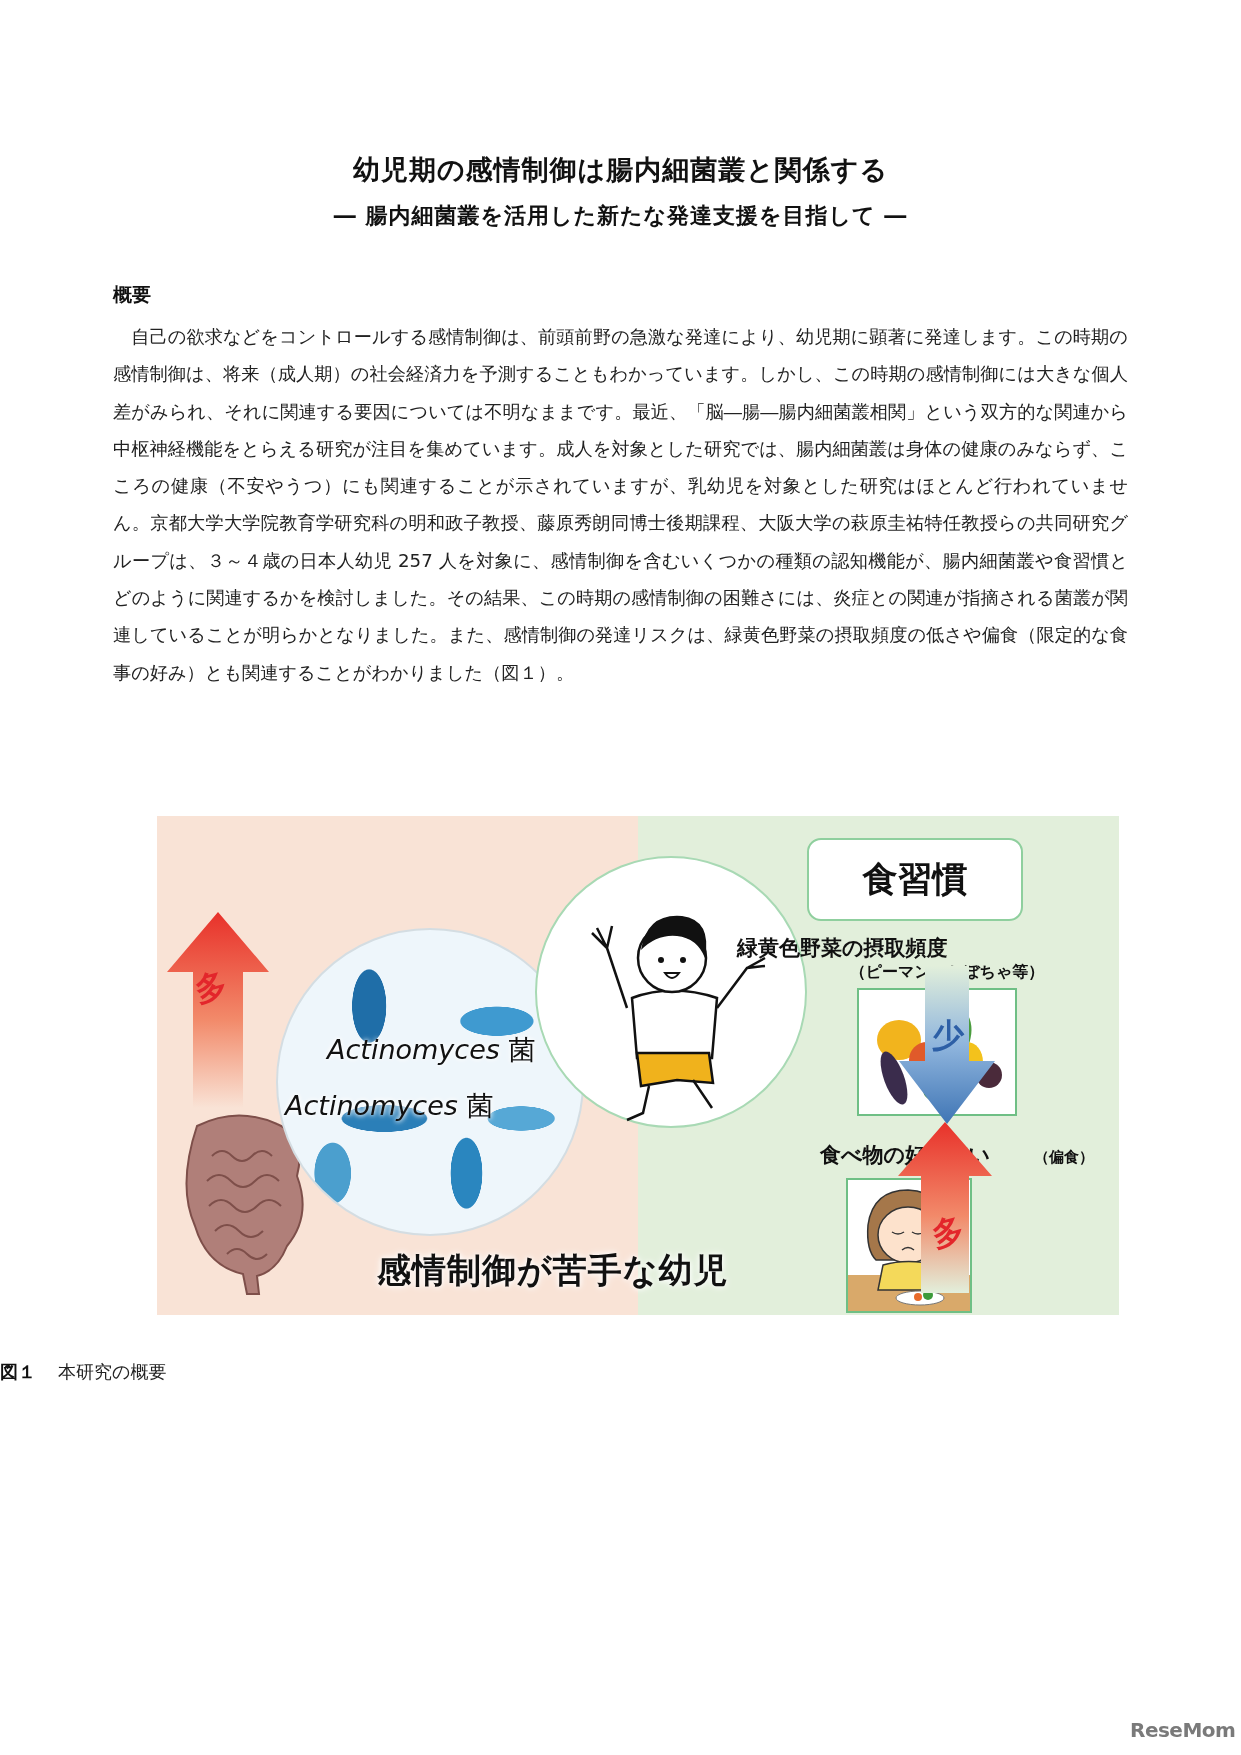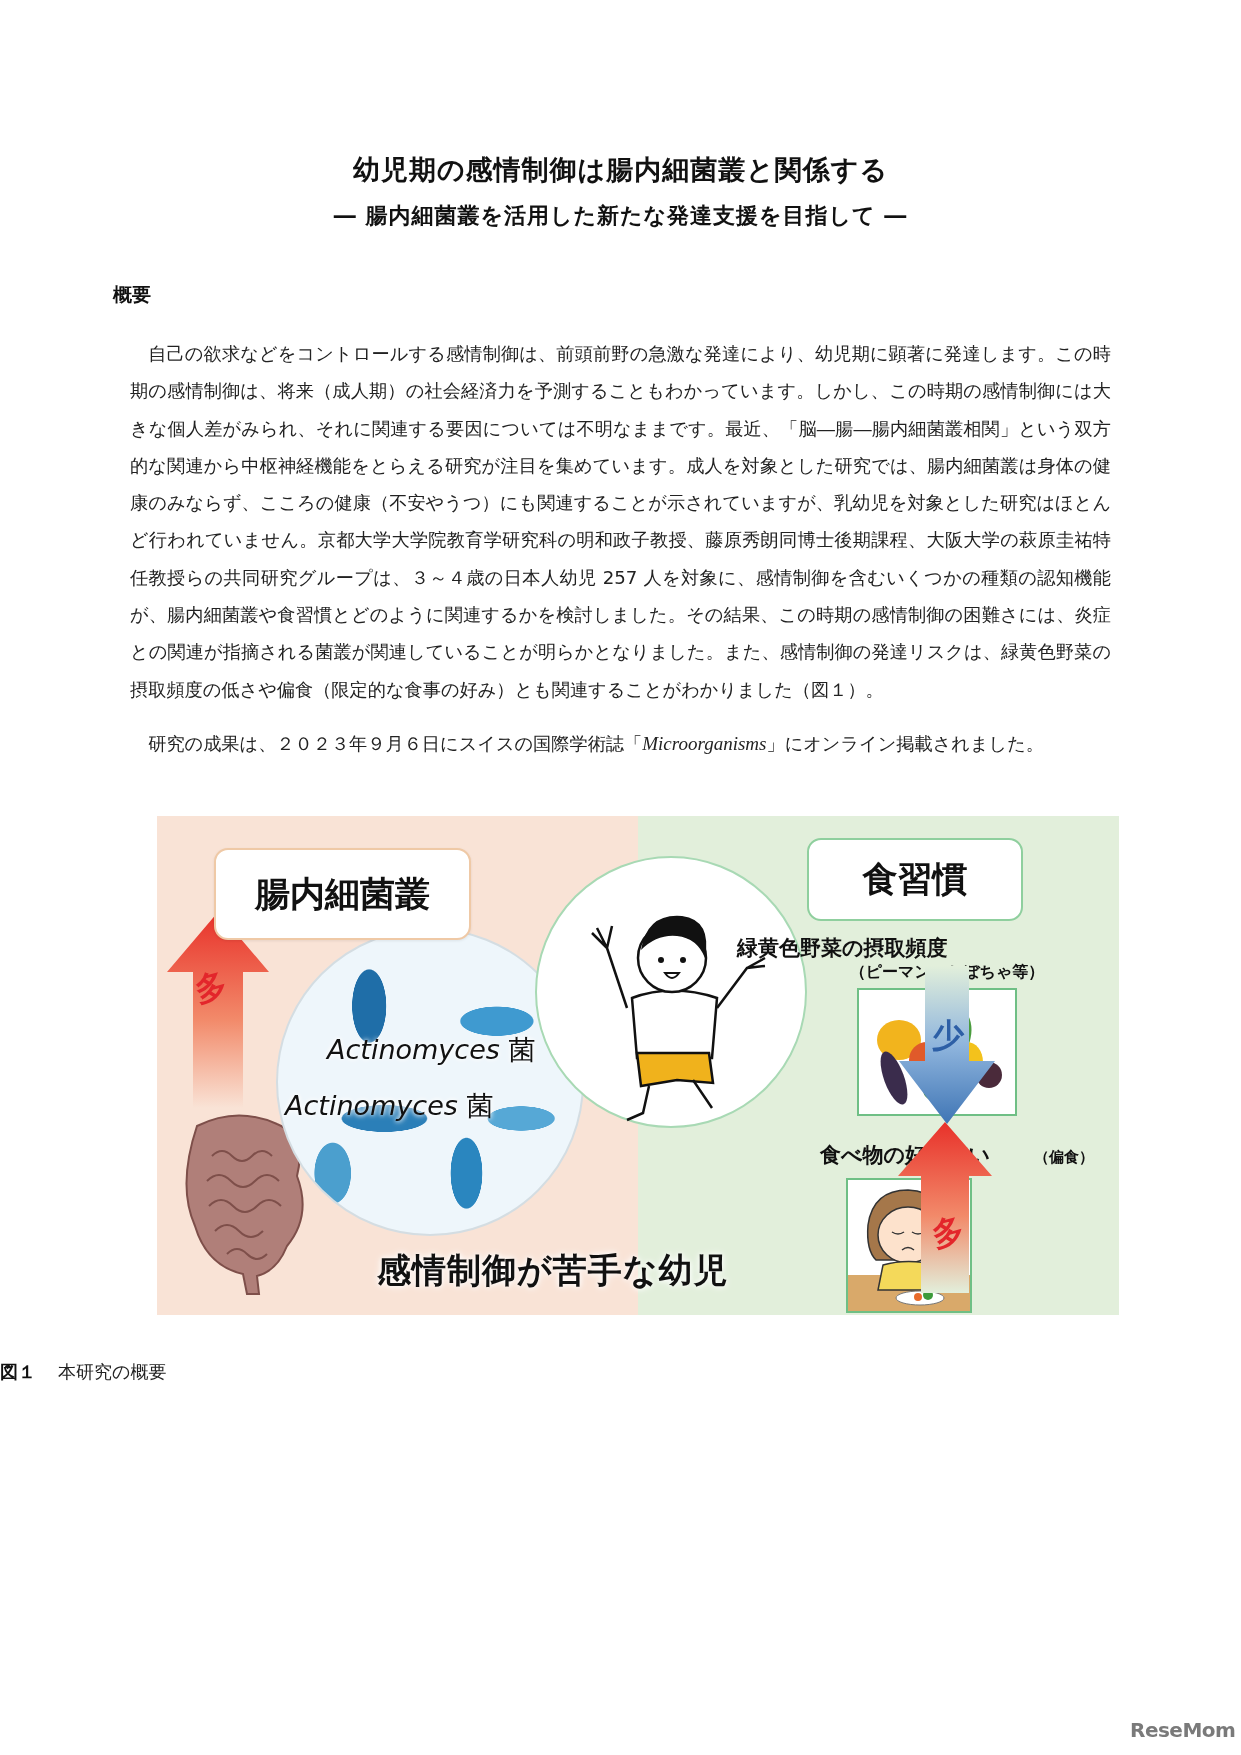--- a/index.html
+++ b/index.html
@@ -8,21 +8,21 @@
 
   .title { position: absolute; left: 0; width: 1241px; top: 152px; text-align: center;
            font-size: 27px; font-weight: bold; letter-spacing: 1px; color: #111; }
   .subtitle { position: absolute; left: 0; width: 1241px; top: 201px; text-align: center;
               font-size: 22px; font-weight: bold; letter-spacing: 1px; color: #111; }
 
   .section-heading { position: absolute; left: 113px; top: 282px; font-size: 19px; font-weight: bold; color: #111; }
 
   .body-text { position: absolute; left: 113px; top: 318px; width: 1015px;
                font-size: 18.2px; line-height: 37.3px; color: #222; text-align: justify; }
-  .body-text p { margin: 17px; }
+  .body-text p { margin: 0; }
   .body-text .indent { text-indent: 1em; }
   .body-text i { font-family: "Liberation Serif", "DejaVu Serif", serif; font-style: italic; font-size: 19px; }
 
   
   .figure { position: absolute; left: 157px; top: 816px; width: 962px; height: 499px; overflow: hidden; }
   .fig-bg-left { position: absolute; left: 0; top: 0; width: 481px; height: 499px; background: #f9e3d6; }
   .fig-bg-right { position: absolute; left: 481px; top: 0; width: 481px; height: 499px; background: #e2efdb; }
 
   .label-box { position: absolute; background: #fff; border-radius: 14px; display: flex; align-items: center; justify-content: center;
                font-weight: bold; color: #111; }
@@ -73,21 +73,20 @@
 </head>
 <body>
 
 <div class="title">幼児期の感情制御は腸内細菌叢と関係する</div>
 <div class="subtitle">― 腸内細菌叢を活用した新たな発達支援を目指して ―</div>
 
 <div class="section-heading">概要</div>
 
 <div class="body-text">
   <p class="indent">自己の欲求などをコントロールする感情制御は、前頭前野の急激な発達により、幼児期に顕著に発達します。この時期の感情制御は、将来（成人期）の社会経済力を予測することもわかっています。しかし、この時期の感情制御には大きな個人差がみられ、それに関連する要因については不明なままです。最近、「脳―腸―腸内細菌叢相関」という双方的な関連から中枢神経機能をとらえる研究が注目を集めています。成人を対象とした研究では、腸内細菌叢は身体の健康のみならず、こころの健康（不安やうつ）にも関連することが示されていますが、乳幼児を対象とした研究はほとんど行われていません。京都大学大学院教育学研究科の明和政子教授、藤原秀朗同博士後期課程、大阪大学の萩原圭祐特任教授らの共同研究グループは、３～４歳の日本人幼児 257 人を対象に、感情制御を含むいくつかの種類の認知機能が、腸内細菌叢や食習慣とどのように関連するかを検討しました。その結果、この時期の感情制御の困難さには、炎症との関連が指摘される菌叢が関連していることが明らかとなりました。また、感情制御の発達リスクは、緑黄色野菜の摂取頻度の低さや偏食（限定的な食事の好み）とも関連することがわかりました（図１）。</p>
-  <p class="indent"><span>研究の成果は、２０２３年９月６日にスイスの国際学術誌「</span><i>Microorganisms</i><span>」にオンライン掲載されました。</span></p>
 </div>
 
 <div class="figure">
   <div class="fig-bg-left"></div>
   <div class="fig-bg-right"></div>
 
   <svg class="arrow-up arrow-left" viewBox="0 0 110 200">
     <defs>
       <linearGradient id="gUp" x1="0" y1="0" x2="0" y2="1">
         <stop offset="0" stop-color="#e8312a"></stop>
@@ -107,21 +106,20 @@
       <path d="M32,100 q12,-12 24,0 t24,0 t24,0"></path>
       <path d="M38,125 q12,-12 24,0 t24,0"></path>
       <path d="M50,148 q10,-10 20,0 t20,0"></path>
     </g>
   </svg>
 
   <div class="bacteria-circle"></div>
   <div class="bacteria-name b1"><i>Actinomyces</i><span> 菌</span></div>
   <div class="bacteria-name b2"><i>Actinomyces</i><span> 菌</span></div>
 
-  <div class="label-box label-gut">腸内細菌叢</div>
 
   <div class="child-circle">
     <svg width="272" height="272" viewBox="0 0 272 272">
       <g stroke="#111" stroke-width="2.5" fill="#fff">
         <path d="M90,150 L70,90 L55,75 M70,90 L60,70 M70,90 L75,68"></path>
         <path d="M180,150 L210,110 L228,108 M210,110 L228,100"></path>
         <path d="M95,140 Q135,125 180,140 L175,200 L100,200 Z"></path>
         <circle cx="135" cy="100" r="34"></circle>
       </g>
       <path d="M104,92 Q110,55 145,58 Q175,62 168,100 Q160,80 140,78 Q120,76 104,92 Z" fill="#111"></path>

